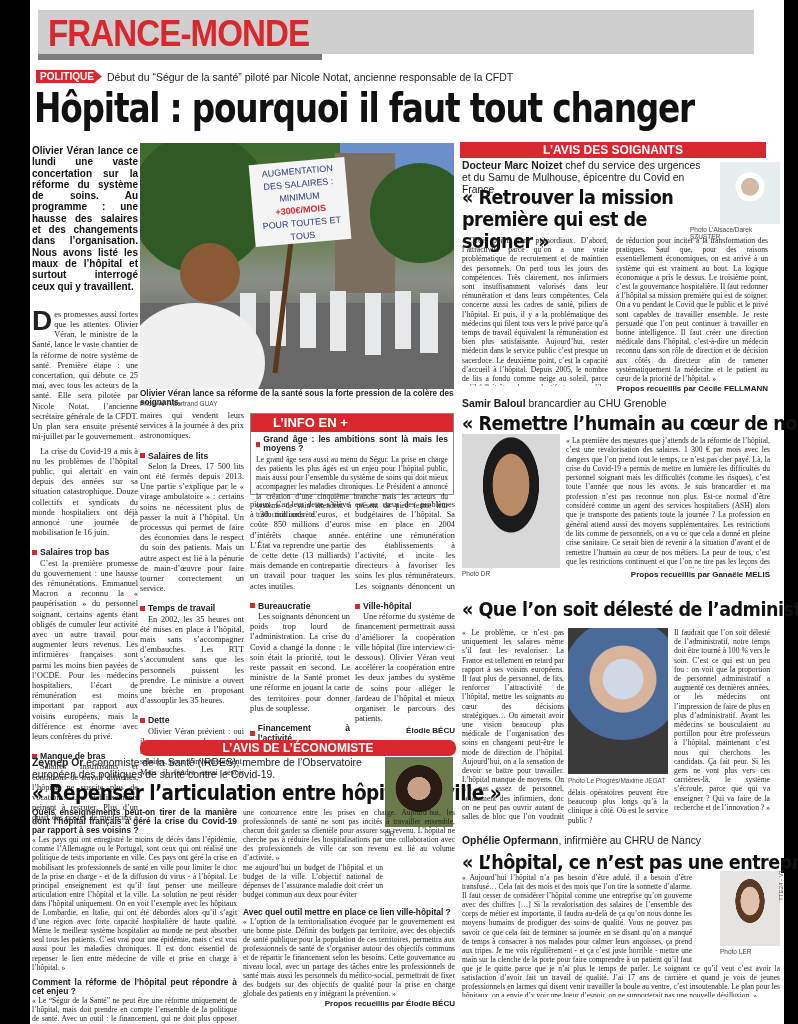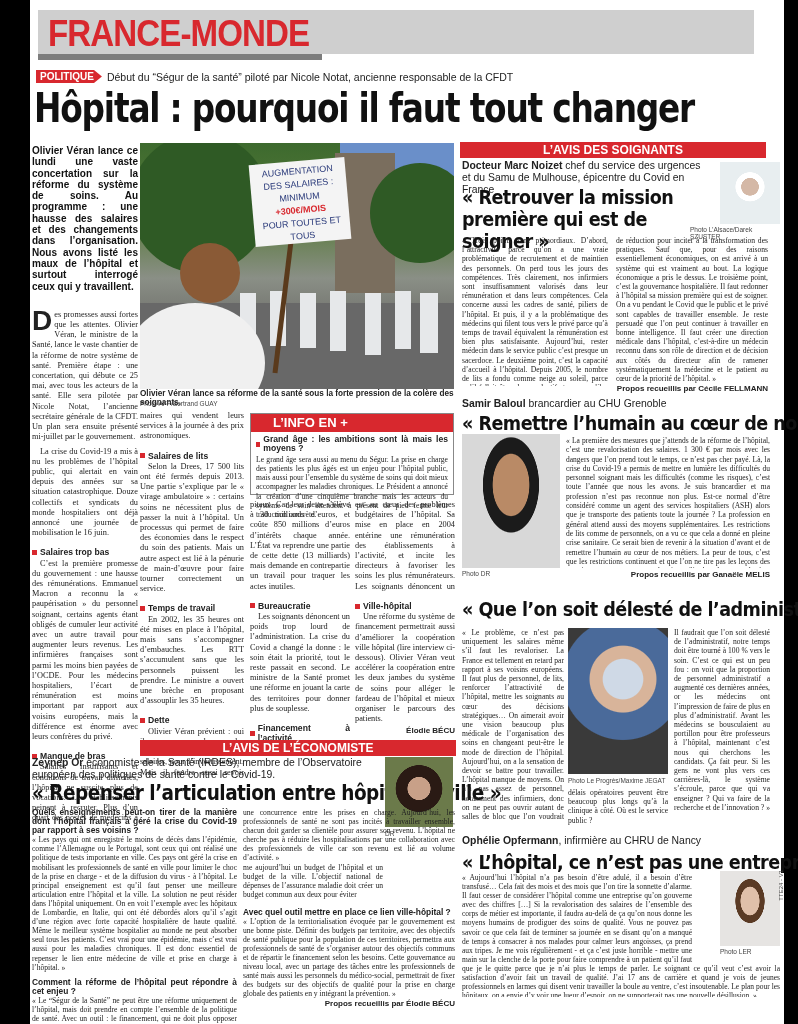--- a/index.html
+++ b/index.html
@@ -144,21 +144,21 @@
   <div class="col" style="left:325px;top:500px;width:100px;">
     <p style="text-indent:0;height:92px;overflow:hidden">est au cœur des problèmes budgétaires de l’hôpital. Sa mise en place en 2004 entérine une rémunération des établissements à l’activité, et incite les directeurs à favoriser les soins les plus rémunérateurs. Les soignants dénoncent un système qui a transformé l’hôpital en entreprise, au détriment des patients.</p>
     <div class="sub">
         <span class="sq"></span>
         <span>Ville-hôpital</span>
       </div>
     <p>Une réforme du système de financement permettrait aussi d’améliorer la coopération ville hôpital (lire interview ci-dessous). Olivier Véran veut accélérer la coopération entre les deux jambes du système de soins pour alléger le fardeau de l’hôpital et mieux organiser le parcours des patients.</p>
     <div class="byline" style="margin-top:2px">Élodie BÉCU</div>
   </div>
 
-  <div class="redhead" style="left:110px;top:740px;width:316px;">L’AVIS DE L’ÉCONOMISTE</div>
+  <div class="redhead" style="left:110px;top:740px;width:316px;border-radius:7px;">L’AVIS DE L’ÉCONOMISTE</div>
   <div class="who" style="left:2px;top:757px;width:350px;"><b>Zeynep Or</b> <span>économiste de la Santé (IRDES), membre de l’Observatoire européen des politiques de santé contre le Covid-19.</span></div>
   <div class="quote" style="left:2px;top:782px;font-size:21px">« Repenser l’articulation entre hôpital et ville »</div>
   <div class="photo" style="left:355px;top:757px;width:68px;height:70px;background:radial-gradient(circle at 50% 45%,#c8a088 0 22%,#2a1a14 23% 45%,#6b7a4a 46%);"></div>
   <div class="credit" style="left:355px;top:830px;">DR</div>
   <div class="col" style="left:2px;top:808px;width:205px;font-size:7.6px;line-height:9.1px;">
     <div class="qa">Quels enseignements peut-on tirer de la manière dont l’hôpital français a géré la crise du Covid-19 par rapport à ses voisins ?</div>
     <div>« Les pays qui ont enregistré le moins de décès dans l’épidémie, comme l’Allemagne ou le Portugal, sont ceux qui ont réalisé une politique de tests importante en ville. Ces pays ont géré la crise en mobilisant les professionnels de santé en ville pour limiter le choc de la prise en charge - et de la diffusion du virus - à l’hôpital. Le principal enseignement est qu’il faut penser une meilleure articulation entre l’hôpital et la ville. La solution ne peut résider dans l’hôpital uniquement. On en voit l’exemple avec les hôpitaux de Lombardie, en Italie, qui ont été débordés alors qu’il s’agit d’une région avec forte capacité hospitalière de haute qualité. Même le meilleur système hospitalier au monde ne peut absorber seul tous les patients. C’est vrai pour une épidémie, mais c’est vrai aussi pour les maladies chroniques. Il est donc essentiel de repenser le lien entre médecine de ville et prise en charge à l’hôpital. »</div>
     <div class="qa" style="margin-top:6px">Comment la réforme de l’hôpital peut répondre à cet enjeu ?</div>
     <div style="height:27px;overflow:hidden">« Le “Ségur de la Santé” ne peut être une réforme uniquement de l’hôpital, mais doit prendre en compte l’ensemble de la politique de santé. Avec un outil : le financement, qui ne doit plus opposer comme aujourd’hui un budget de l’hôpital et un budget de la ville. L’objectif national de dépenses de l’assurance maladie doit créer un budget commun aux deux pour éviter une concurrence entre les prises en charge. Aujourd’hui, les professionnels de santé ne sont pas incités à travailler ensemble, chacun doit garder sa clientèle pour assurer son revenu. L’hôpital ne cherche pas à réduire les hospitalisations par une collaboration avec des professionnels de ville car son revenu est lié au volume d’activité. »</div>
   </div>

